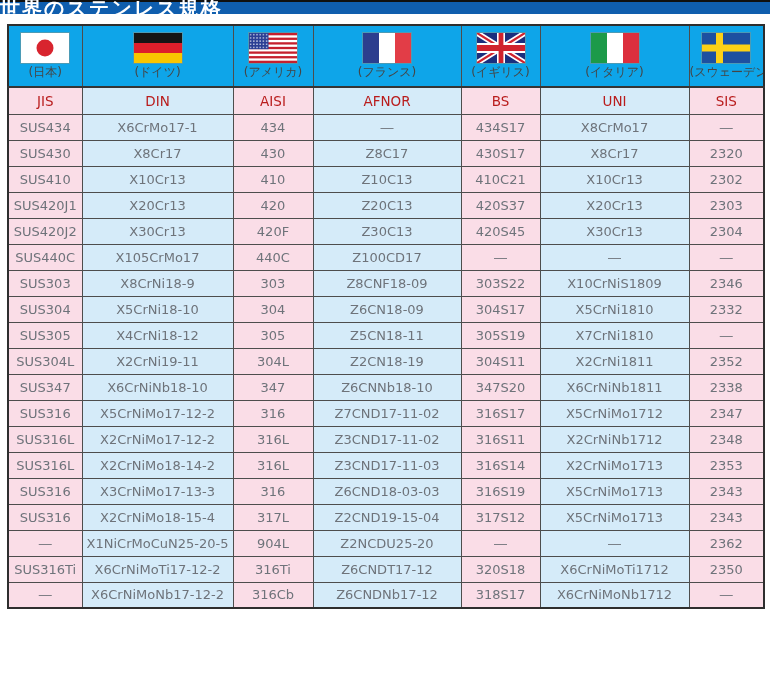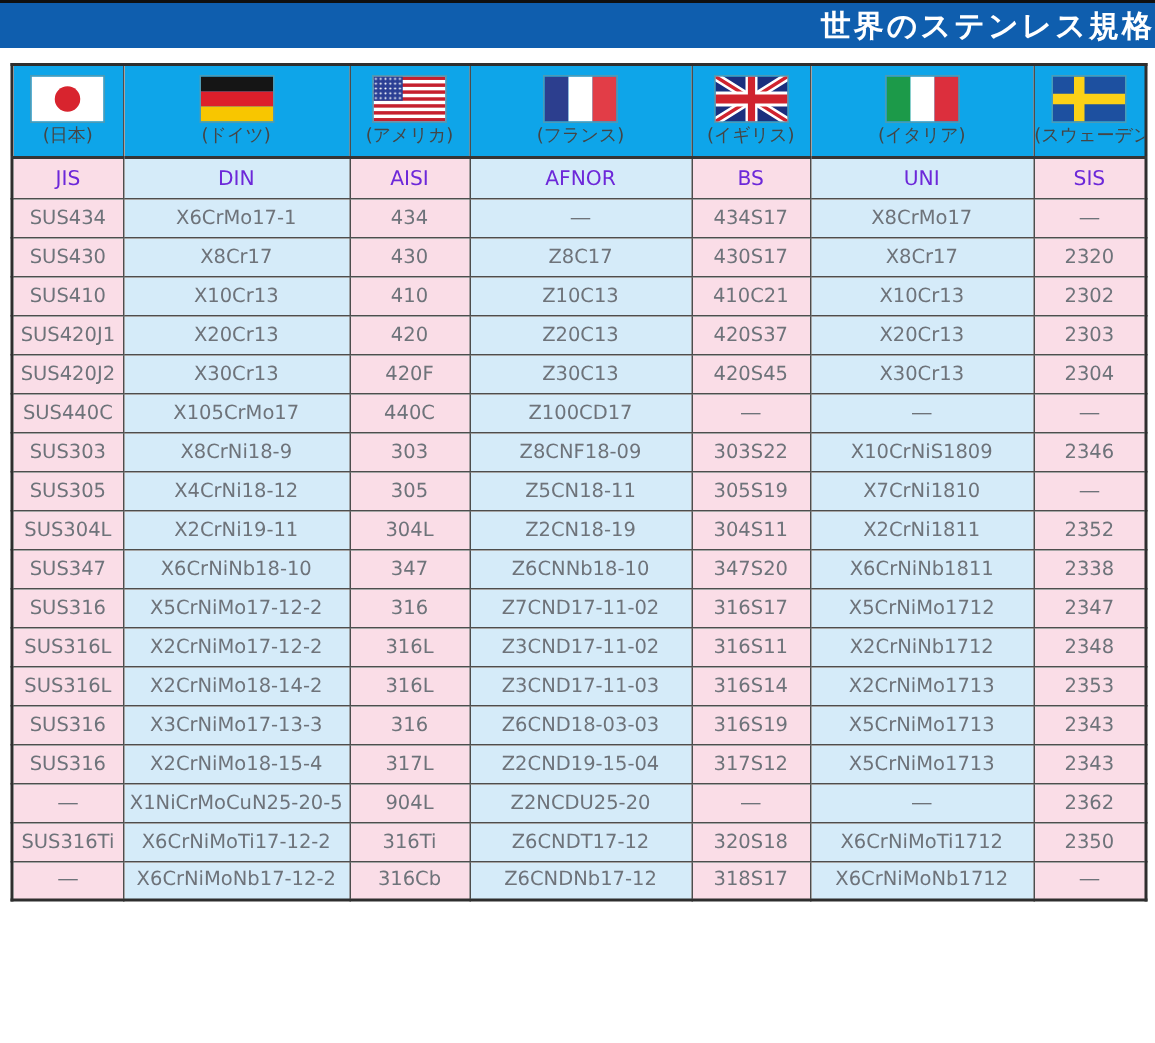--- a/index.html
+++ b/index.html
@@ -5,22 +5,22 @@
   * { box-sizing: border-box; }
   html,body { margin:0; padding:0; }
   body {
     width:770px; height:695px; background:#ffffff;
     font-family:"DejaVu Sans","Liberation Sans",sans-serif;
     overflow:hidden;
   }
   .titlebar {
     border-top:2px solid #101010;
     background:#0f5eae;
-    height:32px;
-    display:flex; align-items:center; justify-content:flex-end;
+    height:14px;
+    display:flex; align-items:center; justify-content:flex-start;
   }
   .titlebar .title {
     color:#ffffff; font-size:20px; font-weight:bold; letter-spacing:2px; line-height:1;
   }
   table.std {
     border-collapse:collapse; table-layout:fixed;
     width:756px; margin:10px 0 0 7px;
     border:2px solid #2e2e2e;
   }
   .std th, .std td {
@@ -30,21 +30,21 @@
   }
   .flag-row th {
     background:#0ea5e9; height:62px;
     border-bottom:2px solid #353535;
     font-weight:normal;
   }
   .country {
     display:block; font-size:12px; color:#454545; margin-top:3px; line-height:1.1;
   }
   .code-row th {
-    height:27px; font-weight:normal; font-size:13.5px; color:#6d28d9;
+    height:27px; font-weight:normal; font-size:13.5px; color:#b91c1c;
   }
   .std td { height:26px; font-size:13px; color:#6e737a; }
   .pink { background:#fadde7; }
   .blue { background:#d5ebf9; }
   .flag { width:48px; height:30px; display:block; margin:0 auto; outline:1px solid rgba(150,145,120,0.45); }
 </style>
 </head>
 <body>
 
 <div class="titlebar">
@@ -201,20 +201,29 @@
       <tr>
         <td class="pink">SUS303</td>
         <td class="blue">X8CrNi18-9</td>
         <td class="pink">303</td>
         <td class="blue">Z8CNF18-09</td>
         <td class="pink">303S22</td>
         <td class="blue">X10CrNiS1809</td>
         <td class="pink">2346</td>
       </tr>
       <tr>
+        <td class="pink">SUS304</td>
+        <td class="blue">X5CrNi18-10</td>
+        <td class="pink">304</td>
+        <td class="blue">Z6CN18-09</td>
+        <td class="pink">304S17</td>
+        <td class="blue">X5CrNi1810</td>
+        <td class="pink">2332</td>
+      </tr>
+      <tr>
         <td class="pink">SUS305</td>
         <td class="blue">X4CrNi18-12</td>
         <td class="pink">305</td>
         <td class="blue">Z5CN18-11</td>
         <td class="pink">305S19</td>
         <td class="blue">X7CrNi1810</td>
         <td class="pink">―</td>
       </tr>
       <tr>
         <td class="pink">SUS304L</td>

